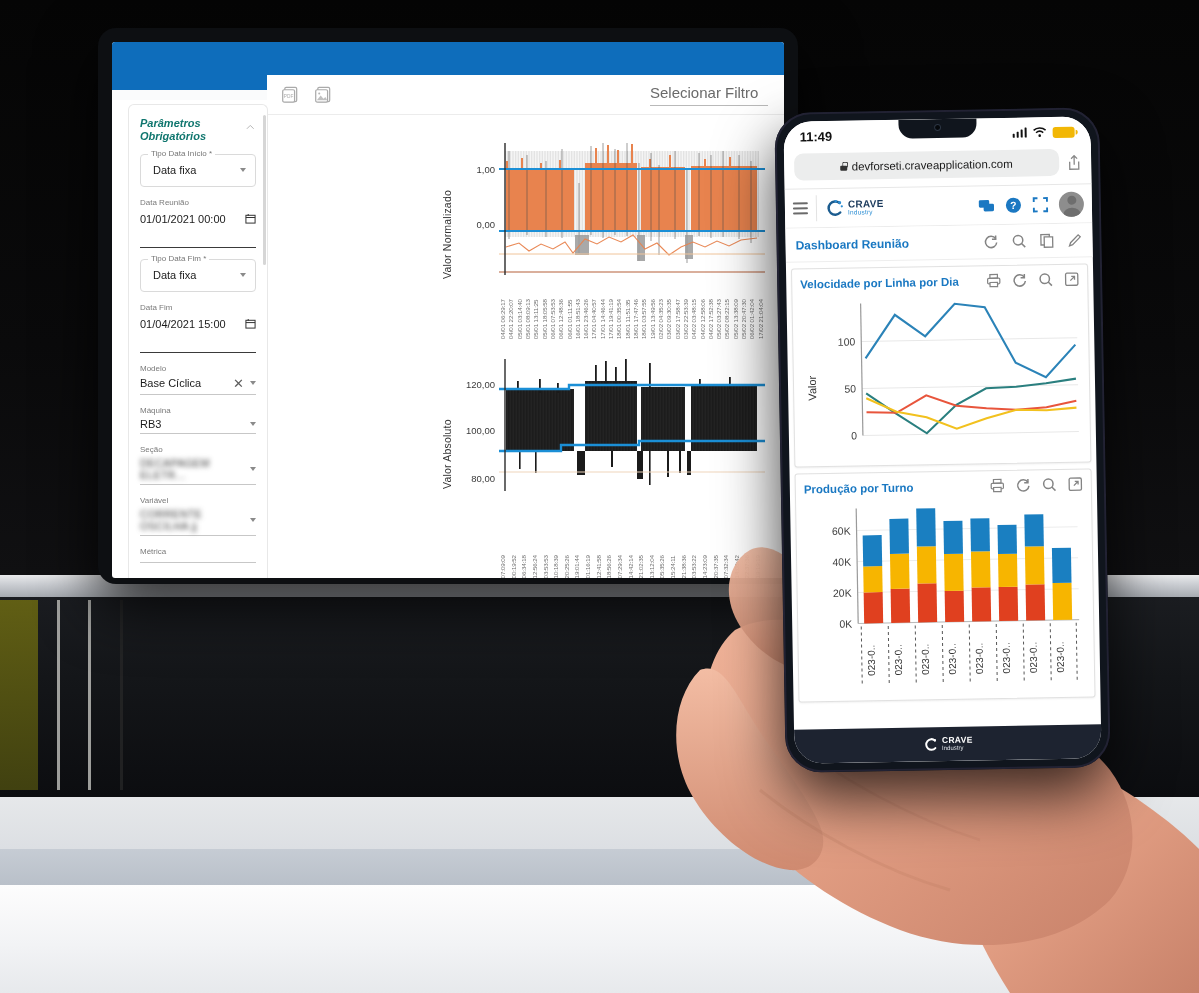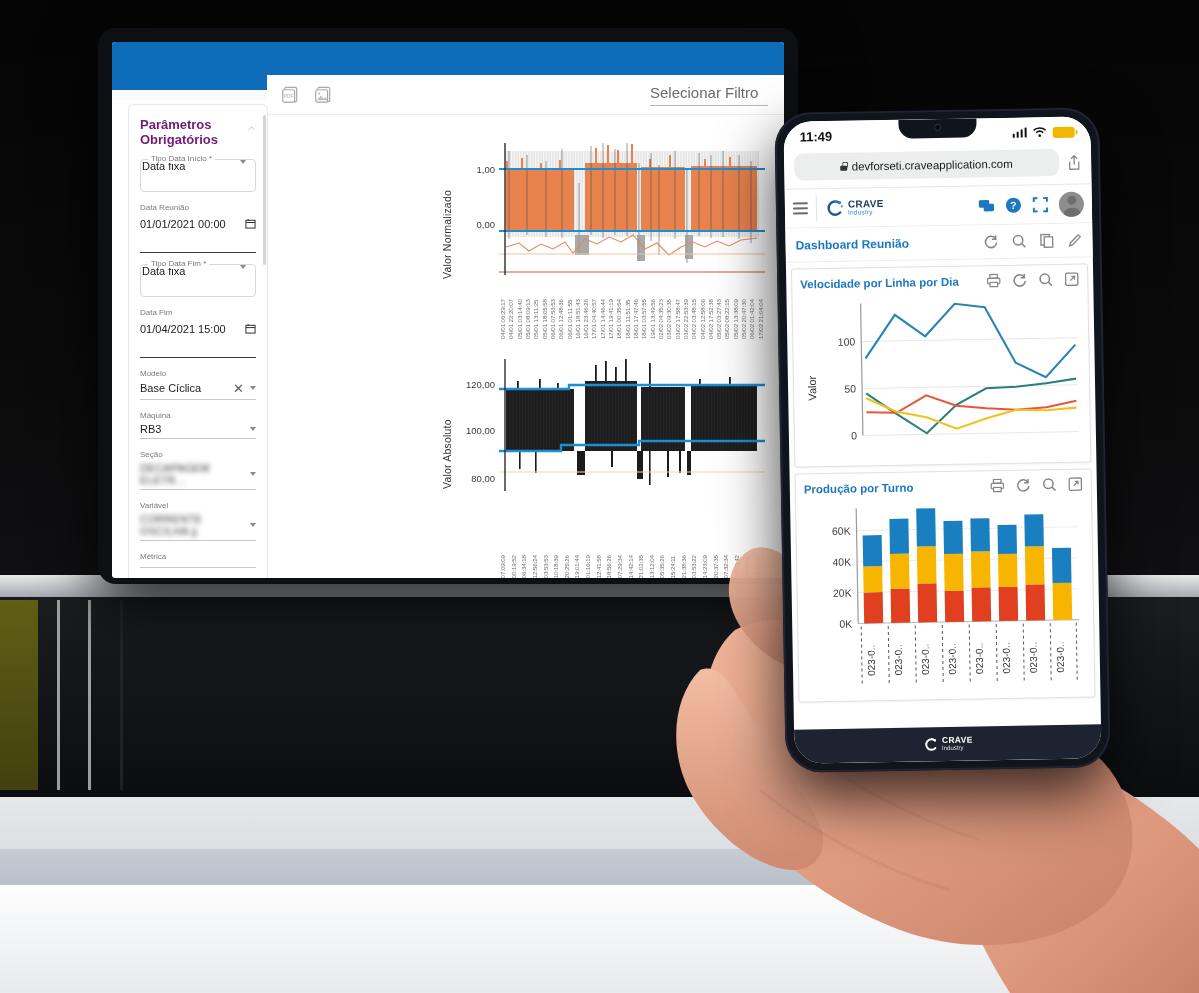--- a/index.html
+++ b/index.html
@@ -96,26 +96,26 @@
   
   .sidebar {
     position: absolute; left: 16px; top: 62px; width: 140px; bottom: 0;
     background: #ffffff;
     border: 1px solid #e8e8e8; border-bottom: none;
     border-radius: 6px 6px 0 0;
     padding: 12px 11px 0 11px;
     overflow: hidden;
   }
   .sb-title-row { display: flex; align-items: flex-start; justify-content: space-between; }
-  .sb-title { font-size: 13px; font-weight: 700; color: #701a75; line-height: 1.18; }
+  .sb-title { font-size: 11px; font-weight: 700; color: #0f766e; line-height: 1.18; font-style: italic; }
   .chev { width: 13px; height: 13px; opacity:.55; margin-top: 2px;}
   .fld { margin-top: 11px; position: relative; }
   .fld-outline {
     border: 1px solid #dadada; border-radius: 4px; height: 33px;
-    display: flex; align-items: flex-start; padding: 0 1px; position: relative;
+    display: flex; align-items: center; padding: 0 12px; position: relative;
   }
   .fld-legend {
     position: absolute; top: -6px; left: 7px; background: #fff; padding: 0 3px;
     font-size: 8px; color: #767676;
   }
   .fld-val { font-size: 11px; color: #1b1b1b; }
   .fld-flat { border-bottom: 1px solid #3a3a3a; padding-bottom: 19px; }
   .fld-flat-underline { border-bottom: 1px solid #c7c7c7; }
   .fld-lbl { font-size: 8px; color: #7a7a7a; margin-bottom: 3px; }
   .fld-row { display: flex; align-items: center; justify-content: space-between; }

